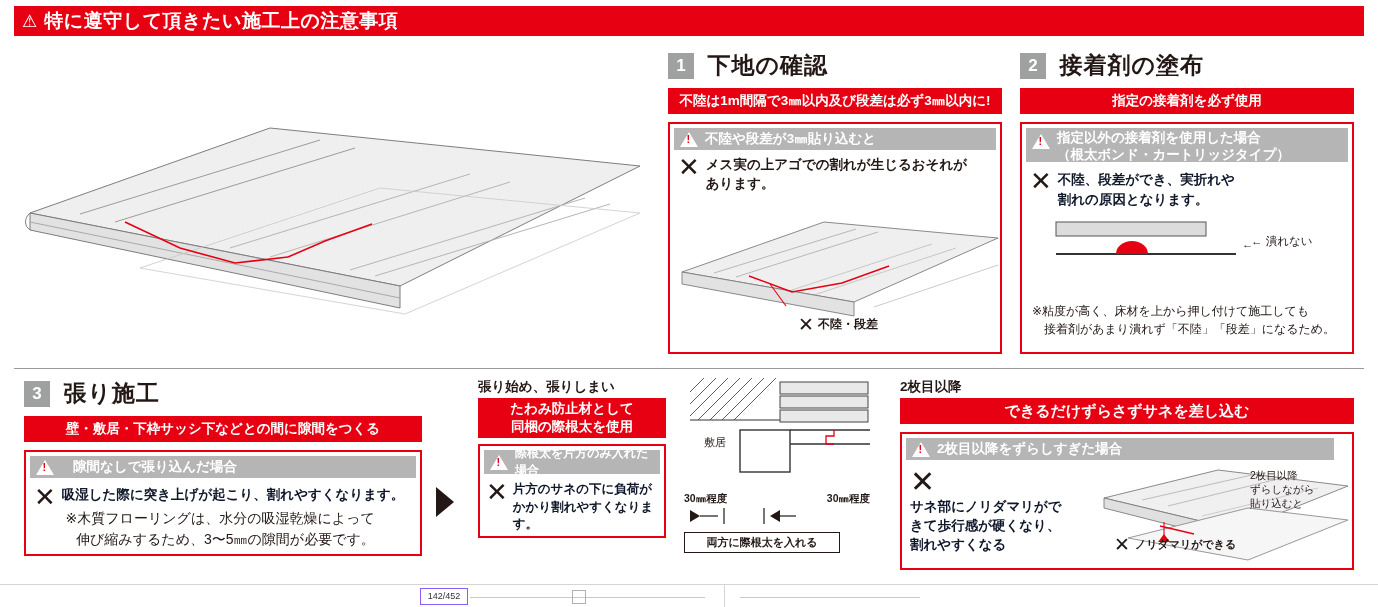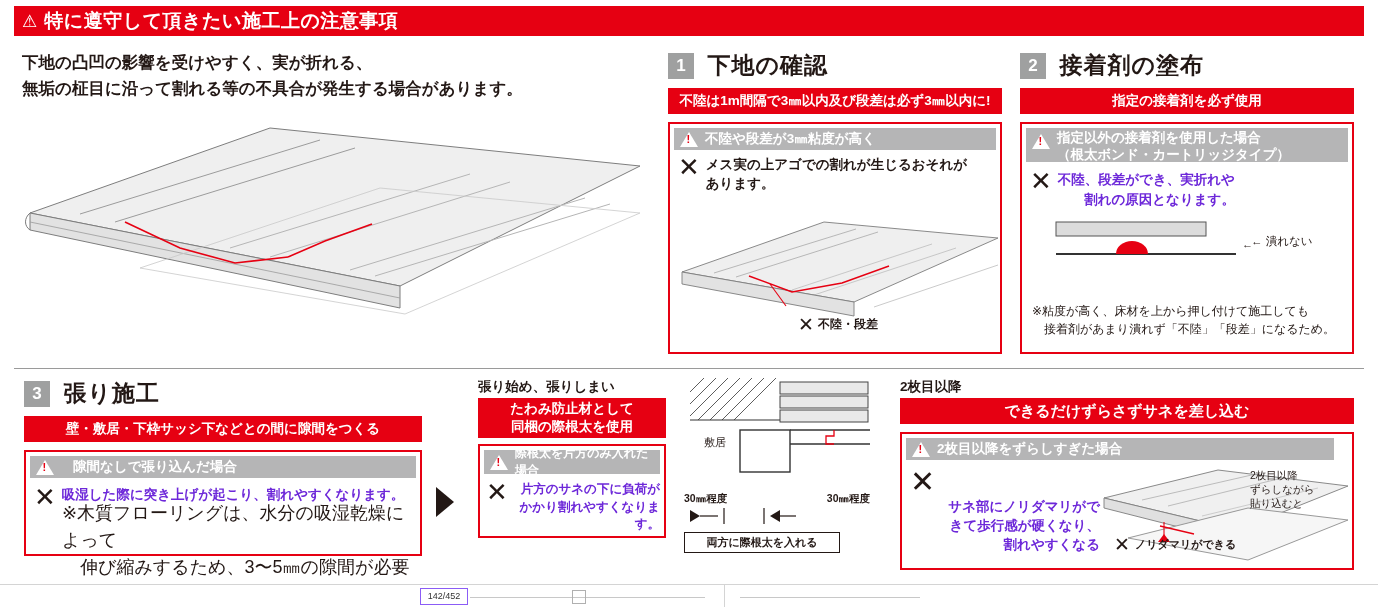--- a/index.html
+++ b/index.html
@@ -21,21 +21,21 @@
   .banner .btxt{font-size:19px;font-weight:bold;letter-spacing:.5px;}
 
   
   .intro{
     position:absolute;left:22px;top:50px;width:640px;
     font-size:16.5px;font-weight:bold;line-height:1.55;
   }
 
   
   .b{font-weight:bold;}
-  .red{color:#6d28d9;text-align:right;}
+  .red{color:#0f172a;}
   .xmark{font-weight:bold;font-size:26px;line-height:.9;}
 
   
   .numbox{
     display:inline-block;width:26px;height:26px;background:#9fa0a0;color:#fff;
     font-size:17px;font-weight:bold;text-align:center;line-height:26px;
     vertical-align:middle;margin-right:9px;
   }
   .secttl{font-size:23px;font-weight:bold;vertical-align:middle;letter-spacing:1px;}
 
@@ -85,24 +85,20 @@
 </head>
 <body>
 
 <div class="page">
 
   <div class="banner">
     <span class="warn">⚠</span>
     <span class="btxt">特に遵守して頂きたい施工上の注意事項</span>
   </div>
 
-  <div class="intro">
-    <div>下地の凸凹の影響を受けやすく、実が折れる、</div>
-    <div>無垢の柾目に沿って割れる等の不具合が発生する場合があります。</div>
-  </div>
 
   <div class="illus" style="left:20px;top:118px;width:620px;height:220px;">
     <svg width="620" height="220" viewBox="0 0 620 220">
       <defs>
         <linearGradient id="g1" x1="0" y1="0" x2="0" y2="1">
           <stop offset="0%" stop-color="#f2f2f2"></stop>
             <stop offset="100%" stop-color="#dcdcdc"></stop>
         </linearGradient>
       </defs>
 
@@ -130,21 +126,21 @@
   <div style="position:absolute;left:668px;top:50px;">
     <span class="numbox">1</span>
     <span class="secttl">下地の確認</span>
   </div>
 
   <div class="redbar" style="position:absolute;left:668px;top:88px;width:334px;height:26px;display:flex;align-items:center;justify-content:center;">不陸は1m間隔で3㎜以内及び段差は必ず3㎜以内に!</div>
 
   <div class="panel" style="left:668px;top:122px;width:334px;height:232px;">
     <div class="greybar" style="height:22px;margin:4px 4px 0 4px;width:322px;">
       <span class="tri"></span>
-      <span>不陸や段差が3㎜粘度が高く</span>
+      <span>不陸や段差が3㎜貼り込むと</span>
     </div>
     <div style="display:flex;margin:6px 6px 0 8px;">
       <span class="xmark" style="margin-right:6px;">✕</span>
       <span class="b" style="font-size:13.5px;line-height:1.4;">
         <span>メス実の上アゴでの割れが生じるおそれが</span><br>
         <span>あります。</span>
       </span>
     </div>
 
     <div style="position:absolute;left:4px;top:86px;width:324px;height:118px;">
@@ -215,21 +211,21 @@
 
   <div class="panel" style="left:24px;top:450px;width:398px;height:106px;">
     <div class="greybar" style="height:22px;margin:4px 4px 0 4px;width:386px;gap:12px;">
       <span class="tri"></span>
       <span>隙間なしで張り込んだ場合</span>
     </div>
     <div style="display:flex;margin:8px 6px 0 8px;">
       <span class="xmark" style="margin-right:6px;">✕</span>
       <span class="b red" style="font-size:13.5px;line-height:1.4;">吸湿した際に突き上げが起こり、割れやすくなります。</span>
     </div>
-    <div style="position:absolute;left:36px;top:48px;font-size:18px;line-height:1.5;">
+    <div style="position:absolute;left:36px;top:56px;font-size:14px;line-height:1.5;text-align:right;">
       <div>※木質フローリングは、水分の吸湿乾燥によって</div>
       <div>　伸び縮みするため、3〜5㎜の隙間が必要です。</div>
     </div>
   </div>
 
   <div class="arrow-right" style="position:absolute;left:436px;top:487px;"></div>
 
   <div style="position:absolute;left:478px;top:378px;font-size:13.5px;font-weight:bold;">張り始め、張りしまい</div>
 
   <div class="redbar" style="position:absolute;left:478px;top:398px;width:188px;height:40px;display:flex;flex-direction:column;align-items:center;justify-content:center;">

